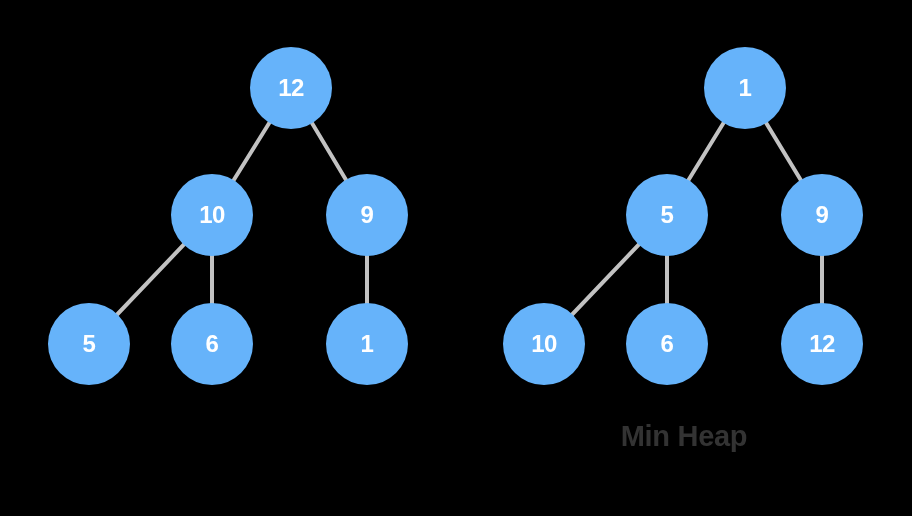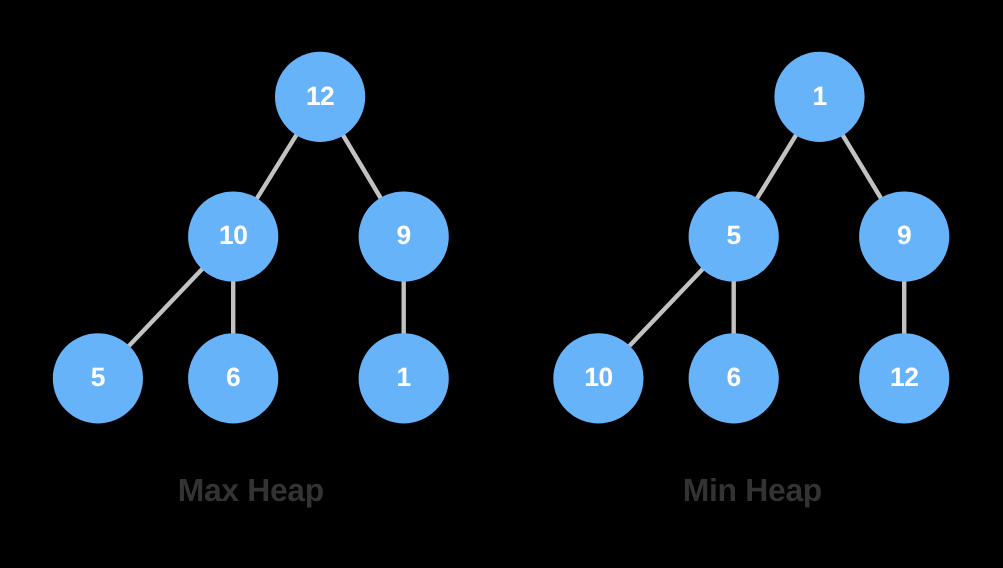--- a/index.html
+++ b/index.html
@@ -83,37 +83,36 @@
       </g>
     </svg>
 
     <div class="node" style="left:291px; top:88px;">12</div>
     <div class="node" style="left:212px; top:215px;">10</div>
     <div class="node" style="left:367px; top:215px;">9</div>
     <div class="node" style="left:89px; top:344px;">5</div>
     <div class="node" style="left:212px; top:344px;">6</div>
     <div class="node" style="left:367px; top:344px;">1</div>
 
-    <div class="caption" style="top:430px;">Max Heap</div>
   </div>
 
   <div class="tree tree-right">
     <svg class="edges" width="456" height="516" viewBox="0 0 456 516">
       <g stroke="#c2c2c2" stroke-width="4" stroke-linecap="round" fill="none">
         <line x1="289" y1="88" x2="211" y2="215"></line>
         <line x1="289" y1="88" x2="366" y2="215"></line>
         <line x1="211" y1="215" x2="88" y2="344"></line>
         <line x1="211" y1="215" x2="211" y2="344"></line>
         <line x1="366" y1="215" x2="366" y2="344"></line>
       </g>
     </svg>
 
     <div class="node" style="left:289px; top:88px;">1</div>
     <div class="node" style="left:211px; top:215px;">5</div>
     <div class="node" style="left:366px; top:215px;">9</div>
     <div class="node" style="left:88px; top:344px;">10</div>
     <div class="node" style="left:211px; top:344px;">6</div>
     <div class="node" style="left:366px; top:344px;">12</div>
 
-    <div class="caption" style="top:430px;">Min Heap</div>
+    <div class="caption" style="top:420px;">Min Heap</div>
   </div>
 
 </div>
 
 </body></html>

